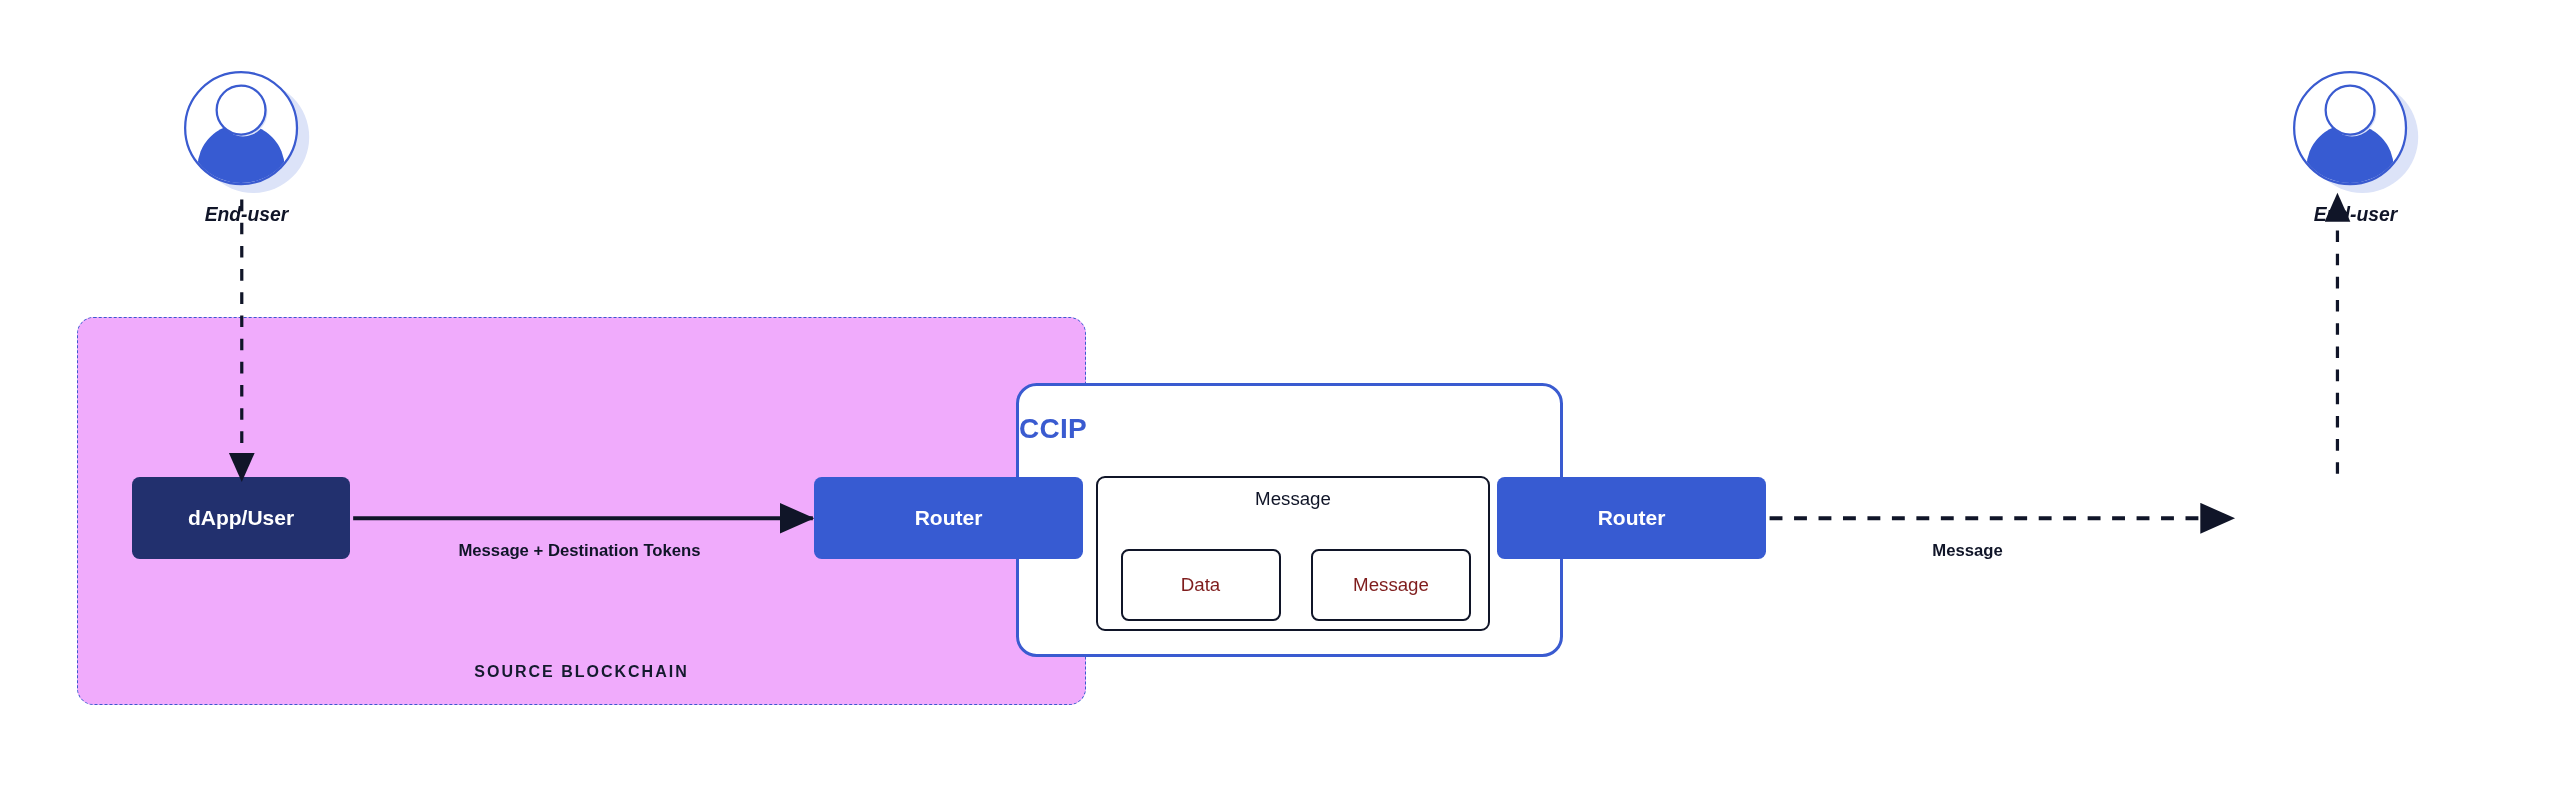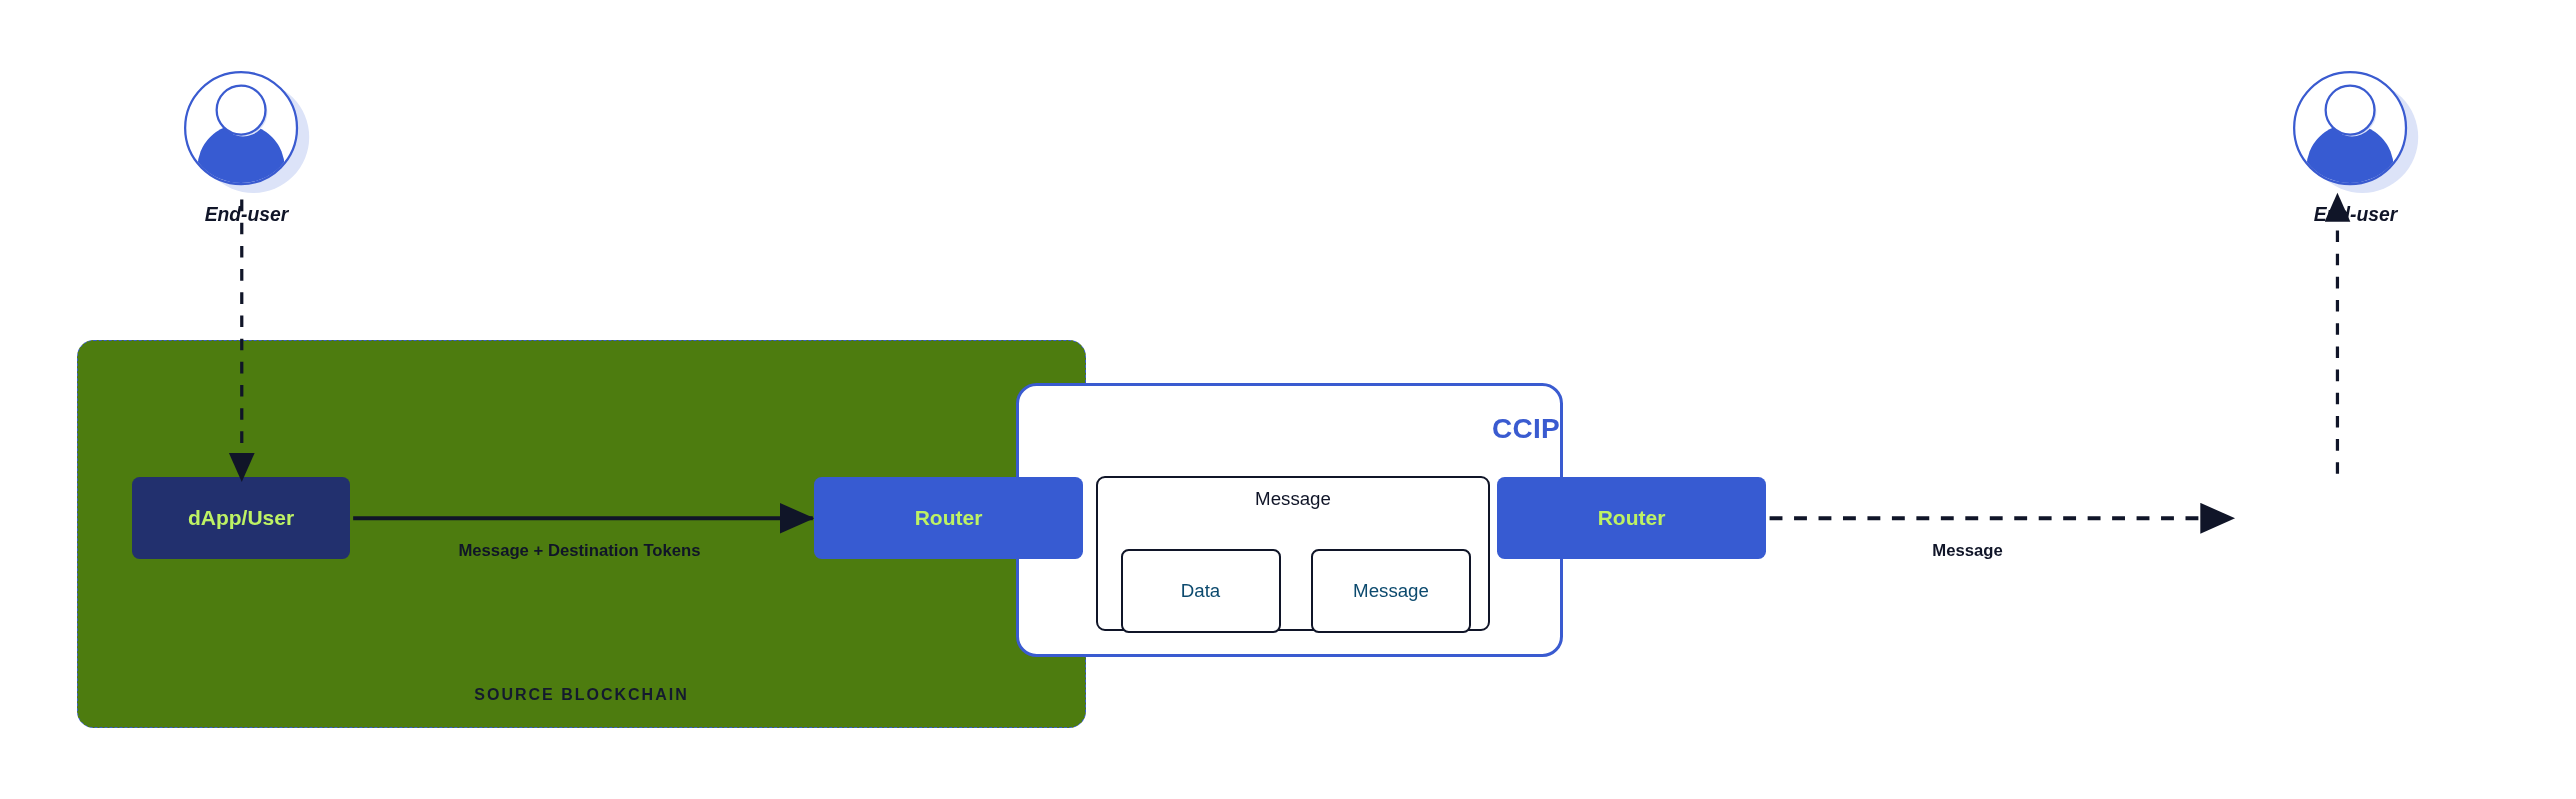--- a/index.html
+++ b/index.html
@@ -14,23 +14,23 @@
     position: relative;
     width: 2576px;
     height: 799px;
     background: #ffffff;
     overflow: hidden;
   }
 
   
   .chain-region {
     position: absolute;
-    top: 340px;
+    top: 317px;
     height: 388px;
-    background: #4d7c0f;
+    background: #f0abfc;
     border: 1.9px dashed #3a5bd0;
     border-radius: 16.7px;
     box-sizing: border-box;
   }
   #source-region  { left: 77px;  width: 1009px; }
   #dest-region    { left: 1494px; width: 1009px; }
 
   .chain-caption {
     position: absolute;
     bottom: 23px;
@@ -55,21 +55,21 @@
     border: 3.9px solid #3a5bd0;
     border-radius: 20.6px;
     box-sizing: border-box;
     z-index: 4;
   }
   #ccip-title {
     position: absolute;
     top: 27px;
     left: 0;
     width: 100%;
-    text-align: right;
+    text-align: left;
     font-size: 28px;
     font-weight: 700;
     color: #3a5bd0;
     letter-spacing: 0.3px;
   }
 
   
   #message-box {
     position: absolute;
     left: 77px;
@@ -88,44 +88,44 @@
     width: 100%;
     text-align: center;
     font-size: 18.7px;
     font-weight: 400;
     color: #101528;
   }
   .msg-part {
     position: absolute;
     top: 71px;
     width: 160px;
-    height: 84px;
+    height: 72px;
     border: 2.6px solid #101528;
     border-radius: 7.7px;
     box-sizing: border-box;
     background: #ffffff;
     display: flex;
     align-items: center;
     justify-content: center;
     font-size: 18.7px;
-    color: #0c4a6e;
+    color: #7f1d1d;
   }
   #msg-part-data   { left: 22.5px;  }
   #msg-part-tokens { left: 213px; }
 
   
   .node-box {
     position: absolute;
     top: 477px;
     height: 82px;
     border-radius: 7.7px;
     display: flex;
     align-items: center;
     justify-content: center;
-    color: #bef264;
+    color: #ffffff;
     font-size: 21px;
     font-weight: 700;
     box-sizing: border-box;
   }
   .node-navy  { background: #22306e; }
   .node-blue  { background: #375bd2; }
 
   #node-dapp-user { left: 132px;  width: 218px; }
   #node-router-src{ left: 814px; width: 269px; z-index: 6; }
   #node-router-dst{ left: 1497px; width: 269px; z-index: 6; }

